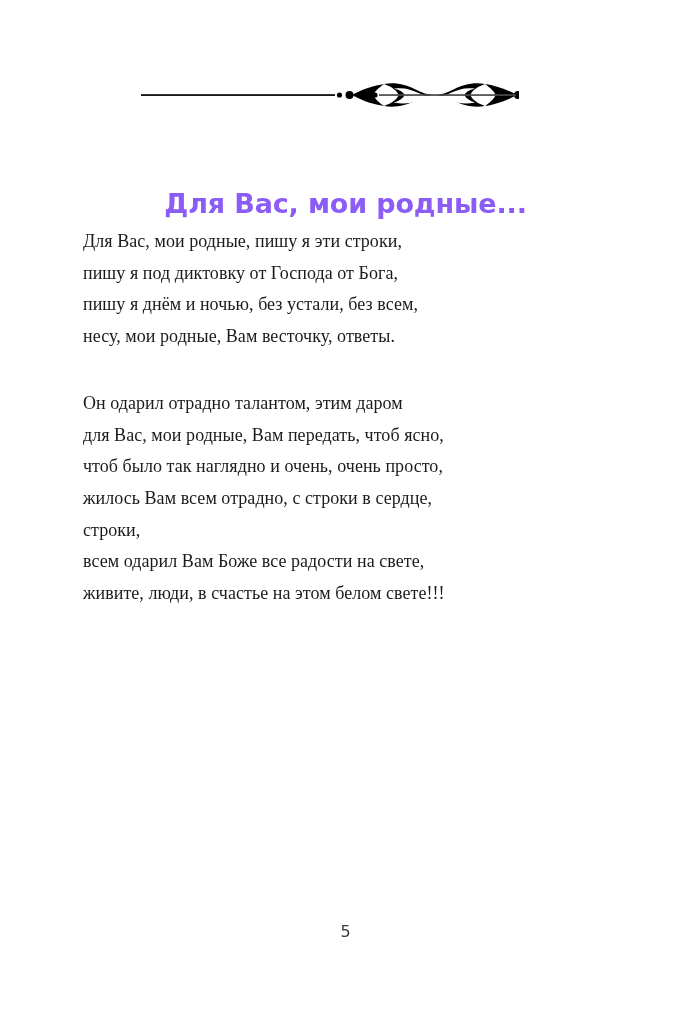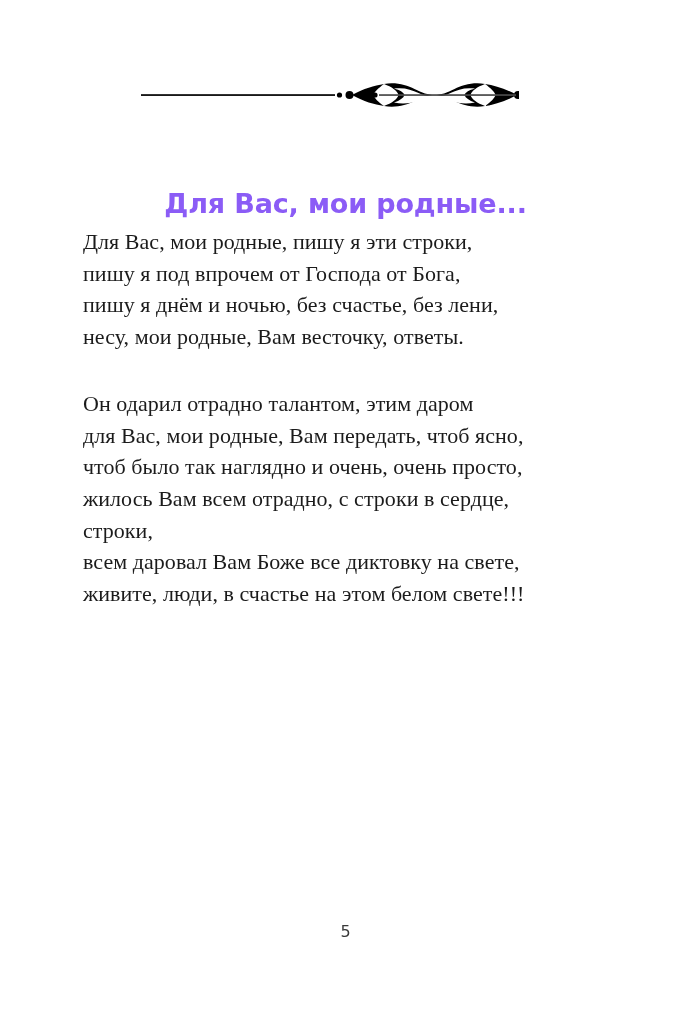--- a/index.html
+++ b/index.html
@@ -53,21 +53,21 @@
     width: 520px;
   }
   .stanza {
     margin: 0 0 31px 0;
   }
   .stanza:last-child {
     margin-bottom: 0;
     margin-top: 35px;
   }
   .line {
-    font-size: 22px;
+    font-size: 18px;
     line-height: 31.7px;
     color: #1b1b1b;
     white-space: nowrap;
     letter-spacing: 0.05px;
   }
 
   
   .folio {
     position: absolute;
     left: 0;
@@ -125,32 +125,32 @@
       <rect x="24" y="22.2" width="137" height="1.7" fill="#4a4a4a"></rect>
     </svg>
   </div>
 
   <h1 class="title">Для Вас, мои родные...</h1>
 
   <div class="body-text">
 
     <div class="stanza">
       <div class="line">Для Вас, мои родные, пишу я эти строки,</div>
-      <div class="line">пишу я под впрочем от Господа от Бога,</div>
-      <div class="line">пишу я днём и ночью, без счастье, без лени,</div>
+      <div class="line">пишу я под диктовку от Господа от Бога,</div>
+      <div class="line">пишу я днём и ночью, без устали, без всем,</div>
       <div class="line">несу, мои родные, Вам весточку, ответы.</div>
     </div>
 
     <div class="stanza">
       <div class="line">Он одарил отрадно талантом, этим даром</div>
       <div class="line">для Вас, мои родные, Вам передать, чтоб ясно,</div>
       <div class="line">чтоб было так наглядно и очень, очень просто,</div>
       <div class="line">жилось Вам всем отрадно, с строки в сердце,</div>
       <div class="line">строки,</div>
-      <div class="line">всем даровал Вам Боже все диктовку на свете,</div>
+      <div class="line">всем одарил Вам Боже все радости на свете,</div>
       <div class="line">живите, люди, в счастье на этом белом свете!!!</div>
     </div>
 
   </div>
 
   <div class="folio">5</div>
 
 </div>
 
 </body></html>

